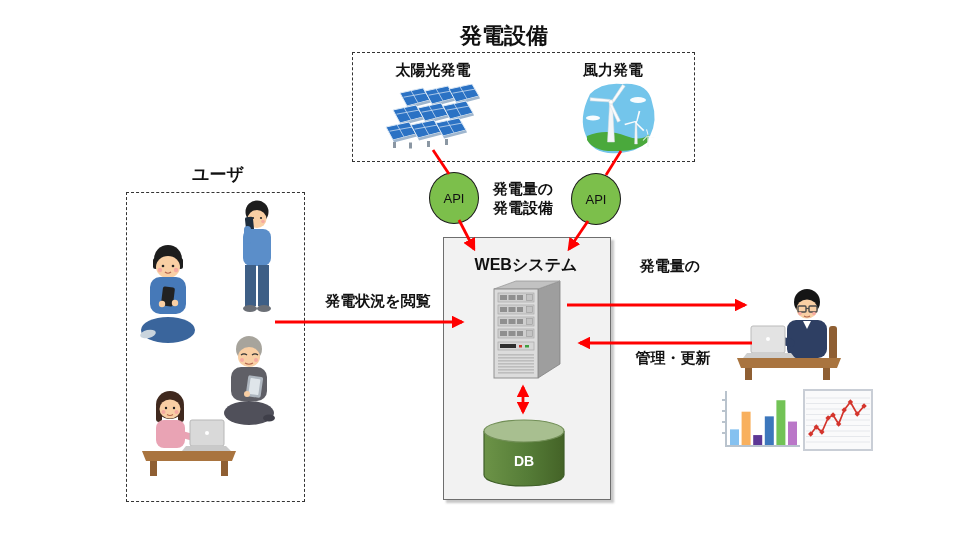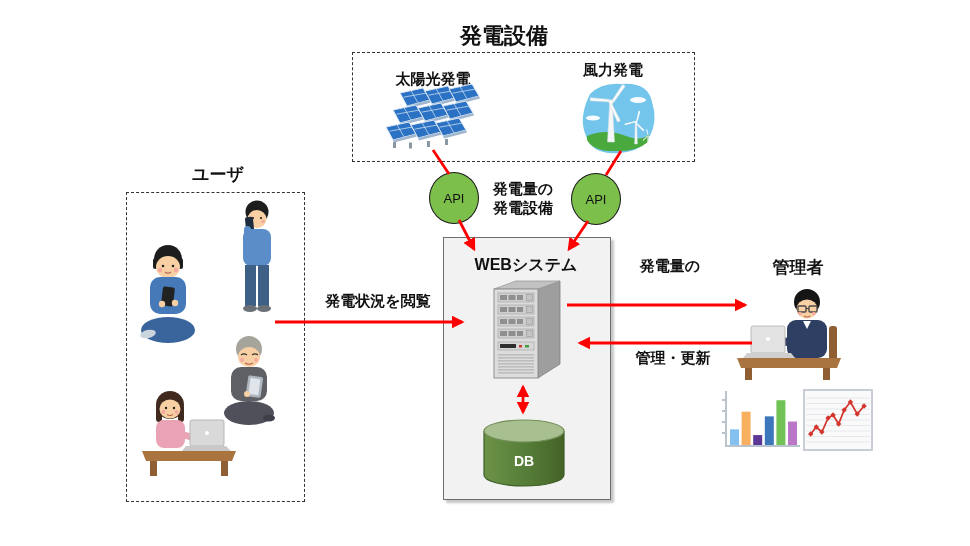--- a/index.html
+++ b/index.html
@@ -19,21 +19,21 @@
 </style>
 </head>
 <body>
 
 <div id="canvas">
 
   <div class="lbl" style="left:404px;top:22px;width:200px;font-size:22px;">発電設備</div>
 
   <div class="dashed-box" style="left:352px;top:52px;width:341px;height:108px;"></div>
 
-  <div class="lbl" style="left:373px;top:70px;width:120px;font-size:15px;">太陽光発電</div>
+  <div class="lbl" style="left:373px;top:61px;width:120px;font-size:15px;">太陽光発電</div>
   <div class="lbl" style="left:553px;top:61px;width:120px;font-size:15px;">風力発電</div>
 
   <svg class="abs" style="left:383px;top:84px;" width="97" height="74" viewBox="0 0 97 74">
     <defs>
       <g id="panel">
         <polygon points="0,5 23,0 30,12 7,18" fill="#2B72C4" stroke="#DCE9F6" stroke-width="1"></polygon>
         <polygon points="7,18 30,12 31,14.5 8,20.5" fill="#9FB6CE"></polygon>
         <line x1="3.5" y1="9.2" x2="26.5" y2="5" stroke="#DCE9F6" stroke-width="0.7"></line>
         <line x1="11" y1="2.6" x2="18.2" y2="15.2" stroke="#DCE9F6" stroke-width="0.7"></line>
       </g>
@@ -242,21 +242,20 @@
       </linearGradient>
     </defs>
     <path d="M6,13 L6,57 A40,11 0 0 0 86,57 L86,13" fill="url(#dbg)" stroke="#3E5E28" stroke-width="1.2"></path>
     <ellipse cx="46" cy="13" rx="40" ry="11" fill="#A8BF90" stroke="#728F57" stroke-width="1.2"></ellipse>
     <text x="46" y="48" text-anchor="middle" font-size="14" font-weight="bold" fill="#ffffff" font-family="Liberation Sans, DejaVu Sans, sans-serif">DB</text>
   </svg>
 
   <div class="lbl" style="left:588px;top:255px;width:164px;font-size:15px;line-height:21px;">
     <span>発電量の</span>
   </div>
-  <div class="lbl" style="left:743px;top:257px;width:110px;font-size:17px;">管理者</div>
   <div class="lbl" style="left:598px;top:349px;width:150px;font-size:15px;font-family:Liberation Serif, serif;">管理・更新</div>
 
   <svg class="abs" style="left:735px;top:280px;" width="110" height="102" viewBox="0 0 110 102">
     <rect x="94" y="46" width="8" height="34" rx="3" fill="#8F5F33"></rect>
     <circle cx="72" cy="22" r="13" fill="#151515"></circle>
     <ellipse cx="72" cy="29" rx="10.5" ry="9.5" fill="#F9CFA4"></ellipse>
     <rect x="63" y="26" width="8" height="6" rx="1" fill="none" stroke="#4A4A4A" stroke-width="1.4"></rect>
     <rect x="74" y="26" width="8" height="6" rx="1" fill="none" stroke="#4A4A4A" stroke-width="1.4"></rect>
     <line x1="71" y1="28.5" x2="74" y2="28.5" stroke="#4A4A4A" stroke-width="1.2"></line>
     <circle cx="65" cy="33.5" r="1.8" fill="#F5A9A0"></circle>

